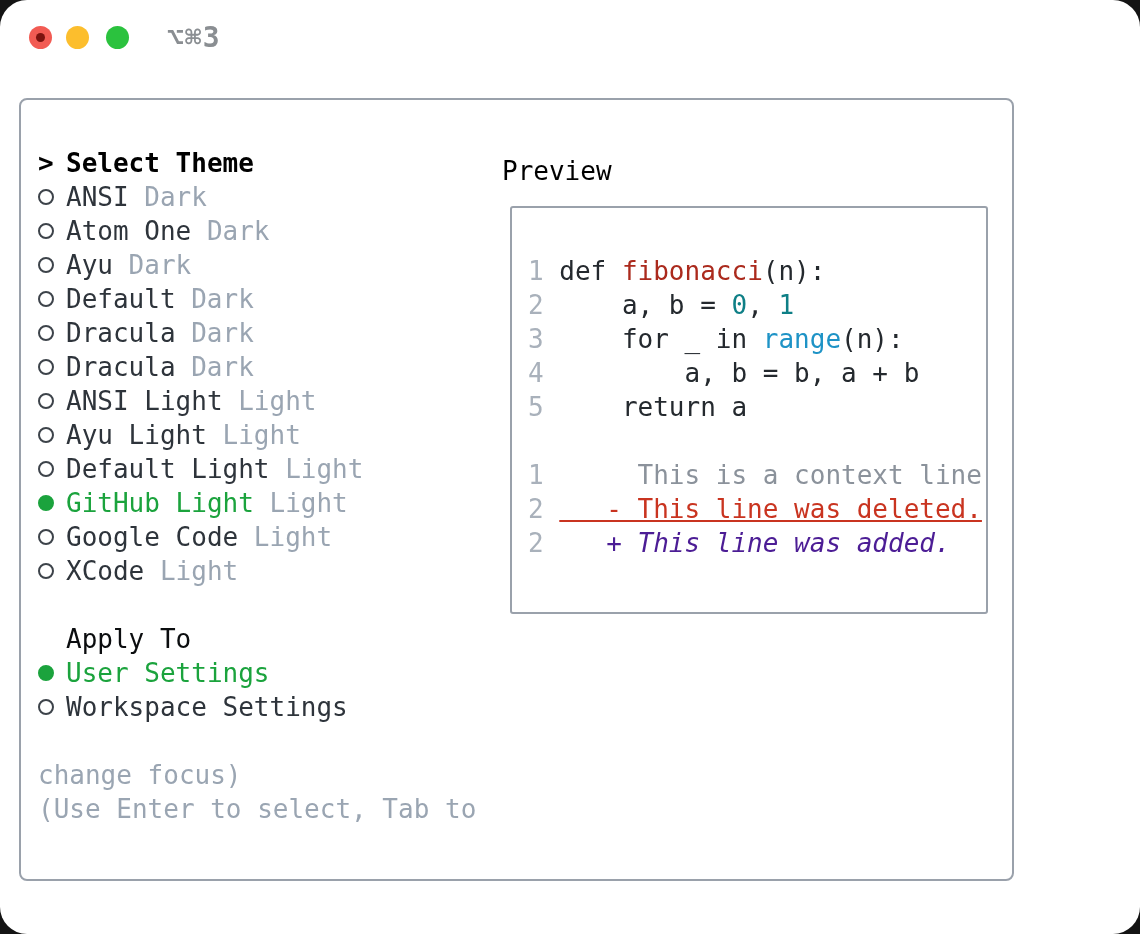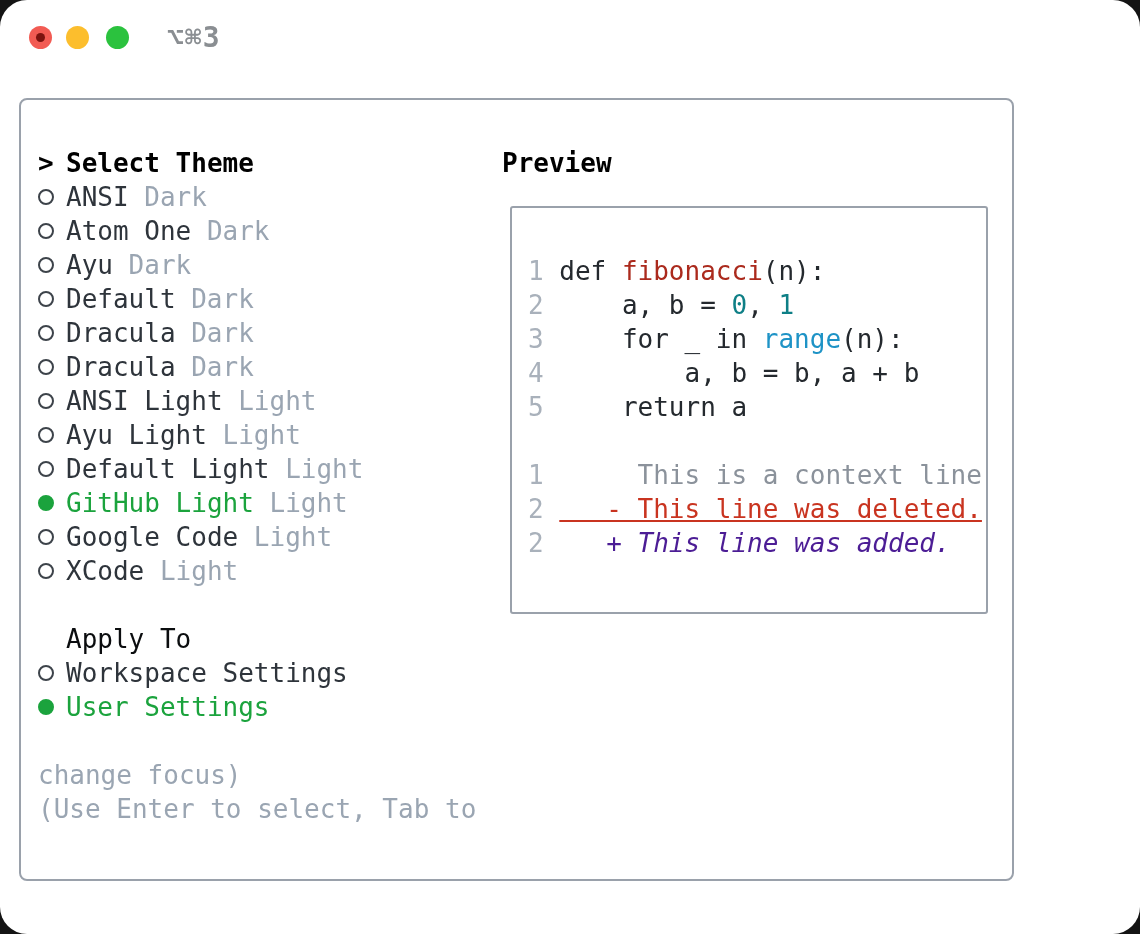--- a/index.html
+++ b/index.html
@@ -30,21 +30,21 @@
   .t-name{color:#2e343b;}
   .t-variant{color:#9aa5b2;margin-left:1ch;}
   .row.selected .t-name{color:#1ba33d;}
   .apply-hdr{color:#0b0d0f;}
   .opt-label{color:#2e343b;}
   .row.selected .opt-label{color:#1ba33d;}
   .spacer{height:34px;}
   .hint{color:#9aa5b2;height:34px;line-height:34px;white-space:pre;}
 
   
-  .preview-title{position:absolute;left:481px;top:46px;height:34px;line-height:34px;font-weight:bold;color:#000;}
+  .preview-title{position:absolute;left:481px;top:54px;height:34px;line-height:34px;font-weight:normal;color:#000;}
   .preview-box{position:absolute;left:489px;top:100px;width:458px;height:358px;
                border:2px solid #9aa1ab;border-radius:3px;padding:46px 0 0 16px;overflow:hidden;margin-top:6px;}
   .pline{height:34px;line-height:34px;white-space:pre;}
   .lnum{display:inline-block;width:1ch;margin-right:1ch;color:#a9b1bb;}
   .seg-dark{color:#24292e;}
   .seg-red{color:#ab2a1d;}
   .seg-teal{color:#0e7f86;}
   .seg-blue{color:#1e93c6;}
   .seg-ctx{color:#8b929b;}
   .seg-del{color:#c93420;text-decoration:underline;}
@@ -88,22 +88,22 @@
         </div>
 
       <div class="spacer"></div>
 
       <div class="row">
         <span class="marker"></span>
         <span class="apply-hdr">Apply To</span>
       </div>
 
       <div id="apply-list">
+          <div class="row apply-row selected"><span class="marker"><span class="dot sel"></span></span><span class="opt-label">User Settings</span></div>
           <div class="row apply-row"><span class="marker"><span class="dot"></span></span><span class="opt-label">Workspace Settings</span></div>
-          <div class="row apply-row selected"><span class="marker"><span class="dot sel"></span></span><span class="opt-label">User Settings</span></div>
         </div>
 
       <div class="spacer"></div>
 
       <div class="hint">change focus)</div>
       <div class="hint">(Use Enter to select, Tab to</div>
     </div>
 
     <div class="preview-title">Preview</div>
 

